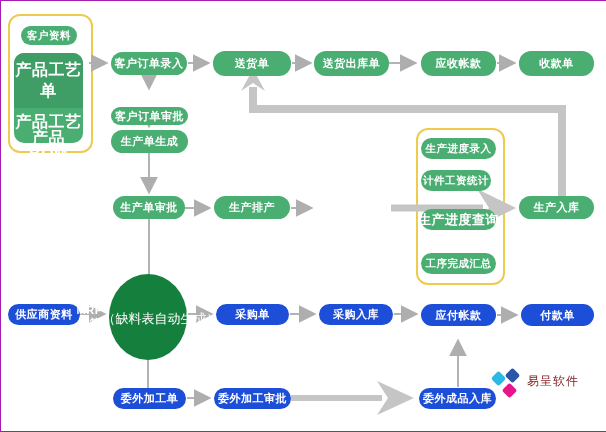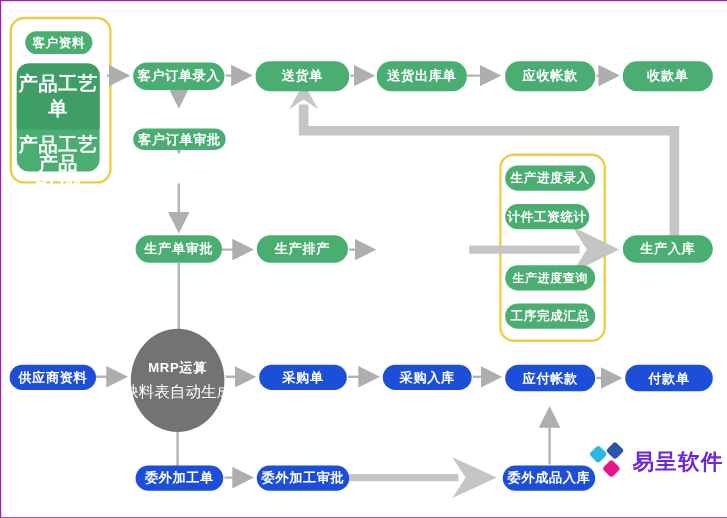--- a/index.html
+++ b/index.html
@@ -25,35 +25,35 @@
     color:#fff;font-weight:bold;font-size:16px;text-align:center;
     letter-spacing:.5px;
   }
   .sheet-header{
     background:#3f9e66;border-radius:10px 10px 0 0;padding:7px 0 6px;
   }
   .sheet-lines{padding:6px 0 8px;}
   .sheet-lines div{line-height:16px;}
   .mrp{
     position:absolute;left:108px;top:273px;width:78px;height:86px;
-    background:#737373;border-radius:50%;z-index:3;display:flex;
-    flex-direction:column;align-items:center;justify-content:center;
+    background:#15803d;border-radius:50%;z-index:3;display:flex;
+    flex-direction:row;align-items:center;justify-content:center;
     color:#fff;text-align:center;
   }
   .mrp .t1{font-size:11px;font-weight:bold;letter-spacing:.5px;}
   .mrp .t2{font-size:13px;margin-top:4px;white-space:nowrap;}
   svg.wires{position:absolute;left:0;top:0;z-index:2;}
   .logo{position:absolute;left:488px;top:365px;width:112px;height:42px;z-index:4;}
   .logo .diamond{position:absolute;width:11px;height:11px;border-radius:2.5px;transform:rotate(45deg);}
   .logo .d-cyan{left:4px;top:7px;background:#29b9e6;}
   .logo .d-blue{left:18px;top:4px;background:#2b55a5;}
   .logo .d-magenta{left:15px;top:19px;background:#e5168c;}
   .logo .logo-text{
-    position:absolute;left:38px;top:7px;font-size:18px;font-weight:bold;
-    color:#6d28d9;letter-spacing:1px;white-space:nowrap;
+    position:absolute;left:38px;top:7px;font-size:12px;font-weight:normal;
+    color:#7f1d1d;letter-spacing:1px;white-space:nowrap;
   }
 </style>
 </head>
 <body>
 
 <div class="canvas">
 
   <div class="groupbox" style="left:7px;top:13px;width:81px;height:135px;"></div>
   <div class="groupbox" style="left:415px;top:127px;width:85px;height:153px;"></div>
 
@@ -104,33 +104,34 @@
     <div class="sheet-header">产品工艺单</div>
     <div class="sheet-lines">
       <div>产品工艺</div>
       <div>产品BOM</div>
       <div>产品工序</div>
     </div>
   </div>
 
   <div class="pill green" style="left:110px;top:51px;width:76px;height:23px;">客户订单录入</div>
   <div class="pill green" style="left:110px;top:90px;width:77px;height:18px;margin-top:16px;">客户订单审批</div>
+  <div class="pill green" style="left:110px;top:129px;width:77px;height:23px;">生产单生成</div>
   <div class="pill green" style="left:112px;top:195px;width:72px;height:23px;">生产单审批</div>
 
   <div class="pill green" style="left:212px;top:50px;width:78px;height:25px;">送货单</div>
   <div class="pill green" style="left:313px;top:50px;width:75px;height:25px;">送货出库单</div>
   <div class="pill green" style="left:420px;top:50px;width:75px;height:25px;">应收帐款</div>
   <div class="pill green" style="left:518px;top:50px;width:75px;height:25px;">收款单</div>
 
   <div class="pill green" style="left:213px;top:195px;width:76px;height:23px;">生产排产</div>
   <div class="pill green" style="left:518px;top:195px;width:75px;height:23px;">生产入库</div>
 
   <div class="pill green" style="left:420px;top:137px;width:75px;height:21px;font-size:10.5px;">生产进度录入</div>
   <div class="pill green" style="left:420px;top:169px;width:70px;height:21px;font-size:10.5px;">计件工资统计</div>
-  <div class="pill green" style="left:420px;top:220px;width:75px;height:21px;font-size:10px;">生产进度查询</div>
+  <div class="pill green" style="left:420px;top:208px;width:75px;height:21px;font-size:13px;">生产进度查询</div>
   <div class="pill green" style="left:420px;top:252px;width:75px;height:21px;font-size:10.5px;">工序完成汇总</div>
 
   <div class="pill yellow" style="left:7px;top:303px;width:72px;height:21px;">供应商资料</div>
 
   <div class="mrp">
     <div class="t1">MRP运算</div>
     <div class="t2">（缺料表自动生成）</div>
   </div>
 
   <div class="pill yellow" style="left:215px;top:303px;width:73px;height:21px;">采购单</div>

